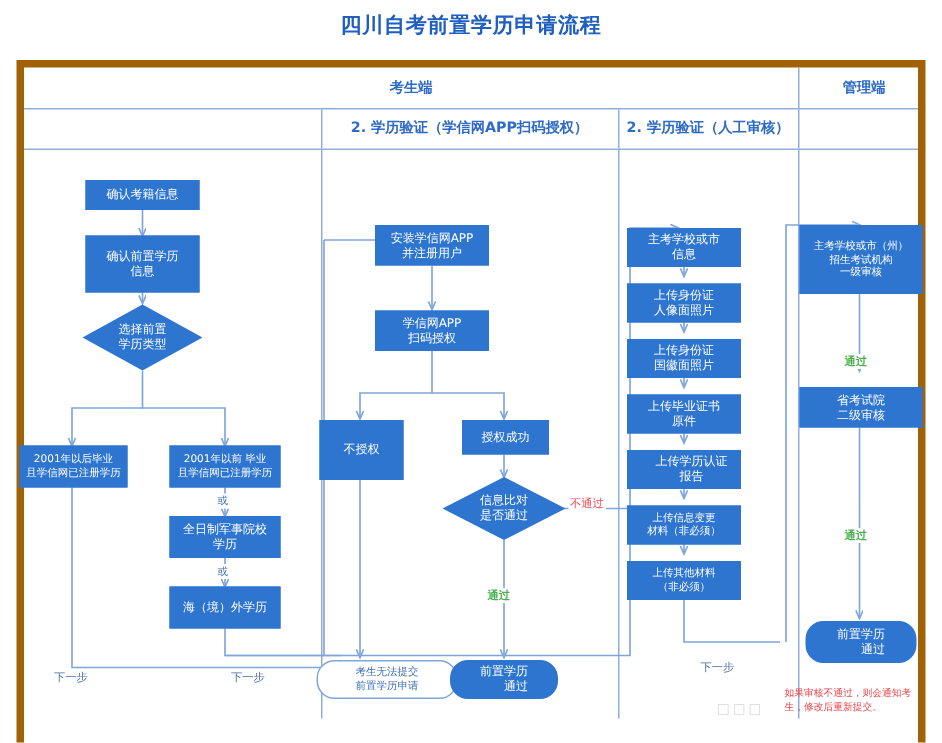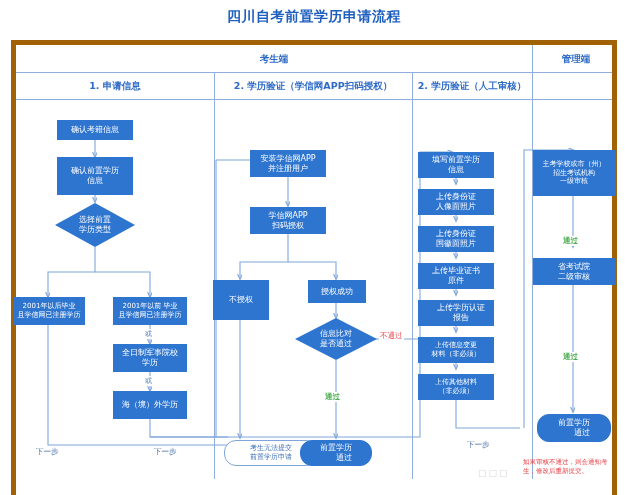--- a/index.html
+++ b/index.html
@@ -91,21 +91,20 @@
 
 <div class="frame">
 
   <div class="hdr-row1">
     <div class="hcell" style="left:0;width:516px;">考生端</div>
     <div class="vsep" style="left:516px;"></div>
     <div class="hcell" style="left:516px;width:88px;">管理端</div>
   </div>
 
   <div class="hdr-row2">
-    <div class="hcell" style="left:0;width:198px;">1. 申请信息</div>
     <div class="vsep" style="left:198px;"></div>
     <div class="hcell" style="left:198px;width:198px;">2. 学历验证（学信网APP扫码授权）</div>
     <div class="vsep" style="left:396px;"></div>
     <div class="hcell" style="left:396px;width:120px;">2. 学历验证（人工审核）</div>
     <div class="vsep" style="left:516px;"></div>
   </div>
 
   <div class="colsep" style="left:198px;top:55px;height:379px;"></div>
   <div class="colsep" style="left:396px;top:55px;height:379px;"></div>
   <div class="colsep" style="left:516px;top:55px;height:379px;"></div>
@@ -208,27 +207,27 @@
 
 <div class="diamond" style="left:295px;top:318px;width:82px;height:42px;">
   <div class="dshape"></div>
   <div class="dtxt" style="white-space:pre-line;">信息比对
 是否通过</div>
 </div>
 
 <div class="lbl fail" style="left:379px;top:331px;">不通过</div>
 <div class="lbl pass" style="left:324px;top:392px;">通过</div>
 
-<div class="node term-white" style="left:224px;top:440px;width:94px;height:26px;white-space:pre-line;">考生无法提交
+<div class="node term-white" style="left:211px;top:440px;width:94px;height:26px;white-space:pre-line;">考生无法提交
 前置学历申请</div>
 
 <div class="node term" style="left:300px;top:440px;width:72px;height:26px;white-space:pre-line;">前置学历
 通过</div>
 
-<div class="node" style="left:418px;top:152px;width:76px;height:26px;white-space:pre-line;">填写前置学历
+<div class="node" style="left:418px;top:152px;width:76px;height:26px;white-space:pre-line;">主考学校或市
 信息</div>
 
 <div class="node" style="left:418px;top:189px;width:76px;height:26px;white-space:pre-line;">上传身份证
 人像面照片</div>
 
 <div class="node" style="left:418px;top:226px;width:76px;height:26px;white-space:pre-line;">上传身份证
 国徽面照片</div>
 
 <div class="node" style="left:418px;top:263px;width:76px;height:26px;white-space:pre-line;">上传毕业证书
 原件</div>

